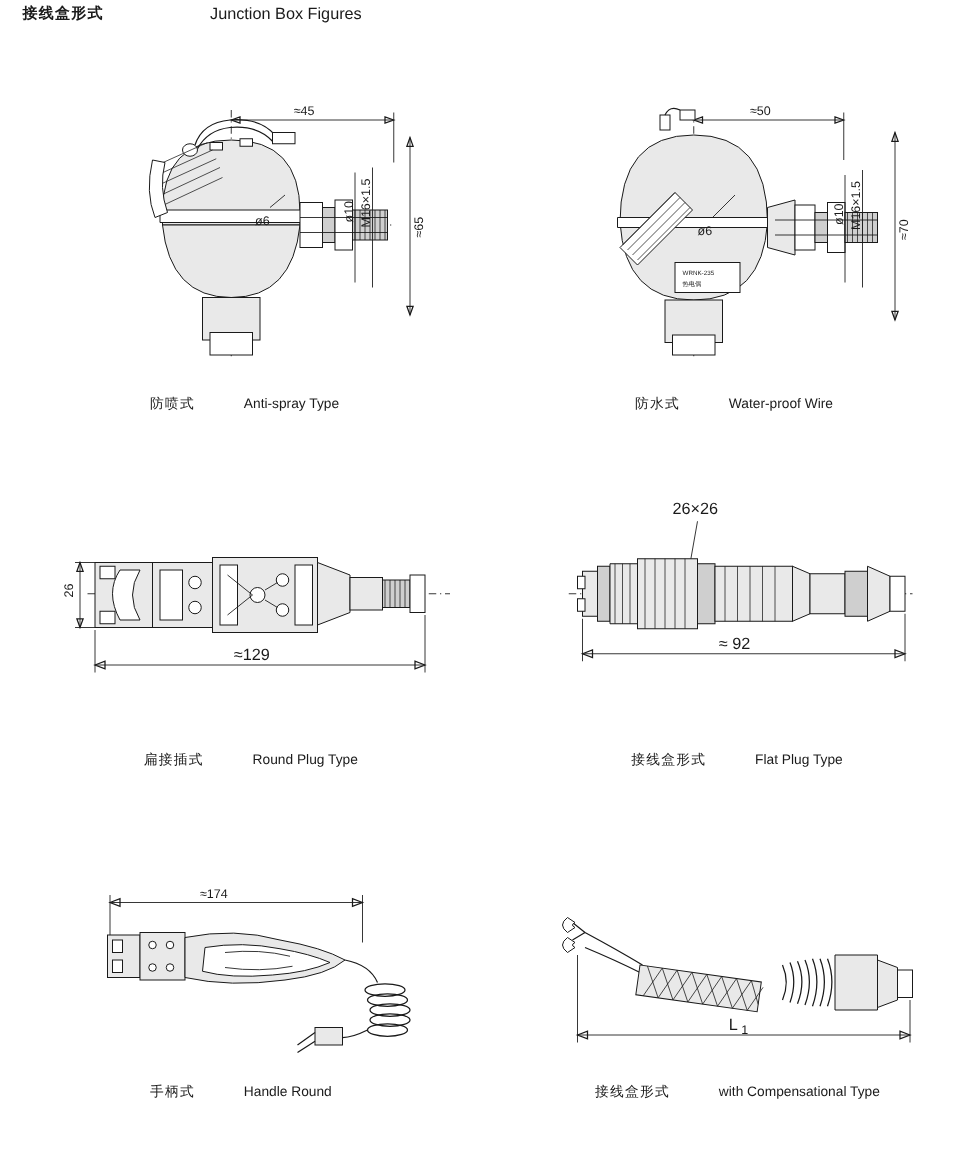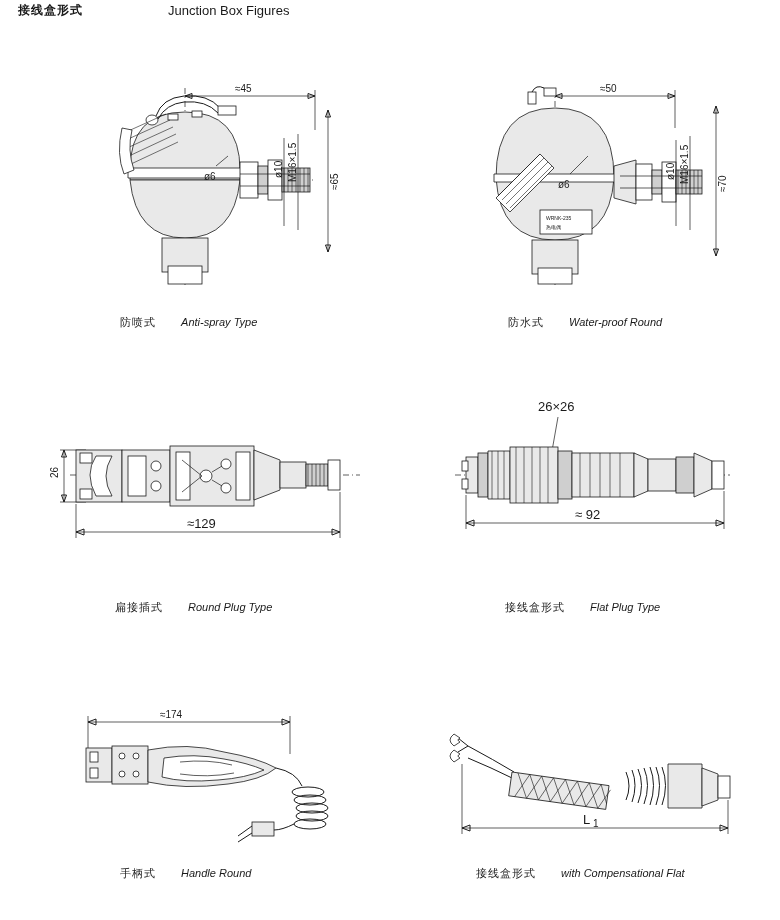--- a/index.html
+++ b/index.html
@@ -19,21 +19,21 @@
     font-size:12px;font-weight:bold;letter-spacing:1px;
   }
   .hdr-en{
     position:absolute;left:168px;top:3px;
     font-size:13px;
   }
 
   
   .cap{position:absolute;font-size:11px;white-space:nowrap;}
   .cap .cn{font-weight:normal;letter-spacing:1px;}
-  .cap .en{margin-left:22px;font-style:italic;}
+  .cap .en{margin-left:36px;}
 
   
   .fig{position:absolute;}
   svg{display:block;overflow:visible;}
   .ln{stroke:#1a1a1a;stroke-width:1;fill:none;}
   .ln-thin{stroke:#1a1a1a;stroke-width:.7;fill:none;}
   .ln-dash{stroke:#1a1a1a;stroke-width:.7;fill:none;stroke-dasharray:6 3 1 3;}
   .hatch{stroke:#1a1a1a;stroke-width:.6;fill:none;}
   .fillg{fill:#e9e9e9;stroke:#1a1a1a;stroke-width:.8;}
   .fillw{fill:#ffffff;stroke:#1a1a1a;stroke-width:.8;}
@@ -187,21 +187,21 @@
       <line class="ln-thin" x1="220" y1="66" x2="220" y2="160"></line>
       <text class="dimtxt" x="218" y="114" transform="rotate(-90 218 114)">M16×1.5</text>
 
       <line class="ln-thin" x1="206" y1="70" x2="206" y2="156"></line>
       <text class="dimtxt" x="204" y="110" transform="rotate(-90 204 110)">ø10</text>
     </svg>
   </div>
 
   <div class="cap" style="left:508px;top:315px;">
     <span class="cn">防水式</span>
-    <span class="en">Water-proof Round</span>
+    <span class="en">Water-proof Wire</span>
   </div>
 
   <div class="fig" style="left:50px;top:420px;">
     <svg width="330" height="140" viewBox="0 0 330 140">
       <line class="ln-dash" x1="20" y1="55" x2="310" y2="55"></line>
 
       <line class="ln-thin" x1="14" y1="30" x2="14" y2="82"></line>
       <path class="ln" d="M14 30 l-2.5 7 h5 z" fill="#1a1a1a"></path>
       <path class="ln" d="M14 82 l-2.5 -7 h5 z" fill="#1a1a1a"></path>
       <text class="dimtxt" x="8" y="58" transform="rotate(-90 8 58)">26</text>
@@ -401,16 +401,16 @@
       <path class="ln" d="M288 108 l-8 -3 v6 z" fill="#1a1a1a"></path>
       <line class="ln-thin" x1="22" y1="44" x2="22" y2="114"></line>
       <line class="ln-thin" x1="288" y1="80" x2="288" y2="114"></line>
       <text class="dimtxt-b" x="143" y="104">L</text>
       <text class="dimtxt" x="153" y="107" font-size="8">1</text>
     </svg>
   </div>
 
   <div class="cap" style="left:476px;top:866px;">
     <span class="cn">接线盒形式</span>
-    <span class="en">with Compensational Flat</span>
+    <span class="en">with Compensational Type</span>
   </div>
 
 </div>
 
 </body></html>

